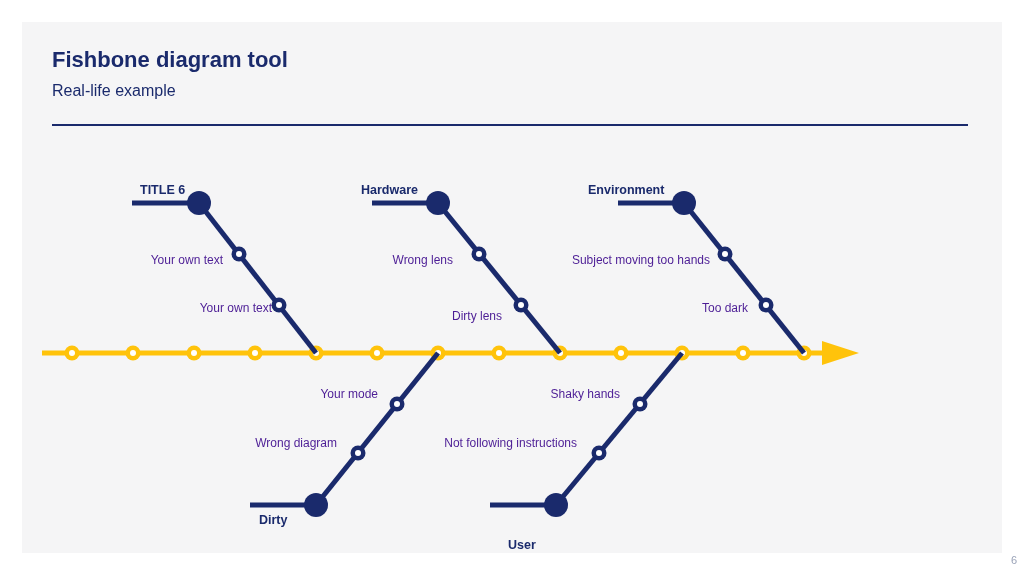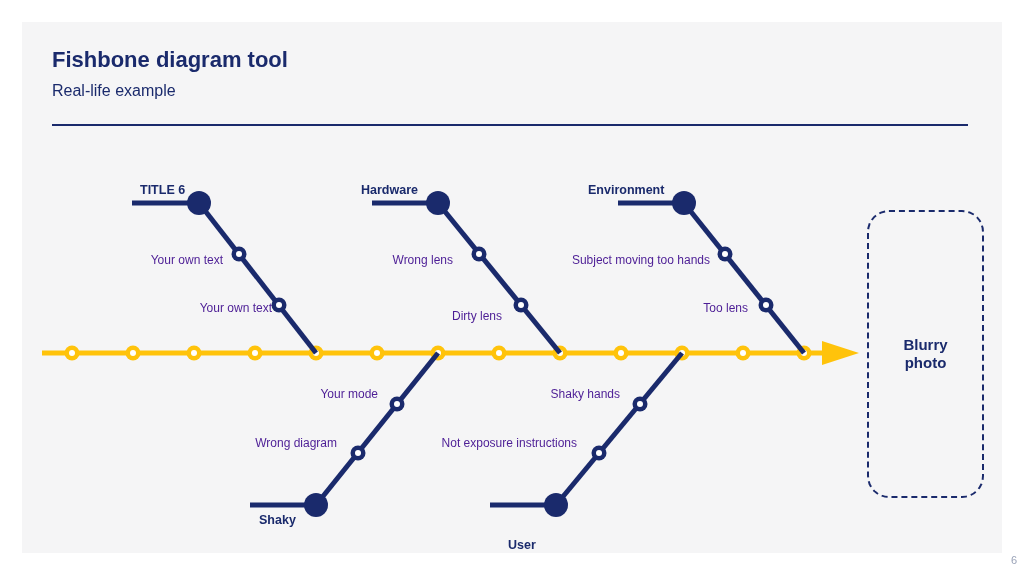--- a/index.html
+++ b/index.html
@@ -135,33 +135,30 @@
         <circle cx="599" cy="453" r="7.5" fill="#1a2a6c"></circle>
           <circle cx="599" cy="453" r="3" fill="#ffffff"></circle>
         <circle cx="640" cy="404" r="7.5" fill="#1a2a6c"></circle>
           <circle cx="640" cy="404" r="3" fill="#ffffff"></circle>
       </g>
     </svg>
 
     <div class="category-label" style="left:140px;top:183px">TITLE 6</div>
     <div class="category-label" style="left:361px;top:183px">Hardware</div>
     <div class="category-label" style="left:588px;top:183px">Environment</div>
-    <div class="category-label" style="left:259px;top:513px">Shaky</div>
+    <div class="category-label" style="left:259px;top:513px">Dirty</div>
     <div class="category-label" style="left:508px;top:538px">User</div>
 
     <div class="cause-label" style="right:801px;top:252px">Your own text</div>
     <div class="cause-label" style="right:752px;top:300px">Your own text</div>
     <div class="cause-label" style="right:571px;top:252px">Wrong lens</div>
     <div class="cause-label" style="right:522px;top:308px">Dirty lens</div>
     <div class="cause-label" style="right:314px;top:252px">Subject moving too hands</div>
-    <div class="cause-label" style="right:276px;top:300px">Too lens</div>
+    <div class="cause-label" style="right:276px;top:300px">Too dark</div>
     <div class="cause-label" style="right:646px;top:386px">Your mode</div>
     <div class="cause-label" style="right:687px;top:435px">Wrong diagram</div>
     <div class="cause-label" style="right:404px;top:386px">Shaky hands</div>
-    <div class="cause-label" style="right:447px;top:435px">Not exposure instructions</div>
+    <div class="cause-label" style="right:447px;top:435px">Not following instructions</div>
 
-    <div class="effect-box">
-      <div class="effect-label">Blurry photo</div>
-    </div>
   </div>
 
   <div class="page-number">6</div>
 </div>
 
 </body></html>

